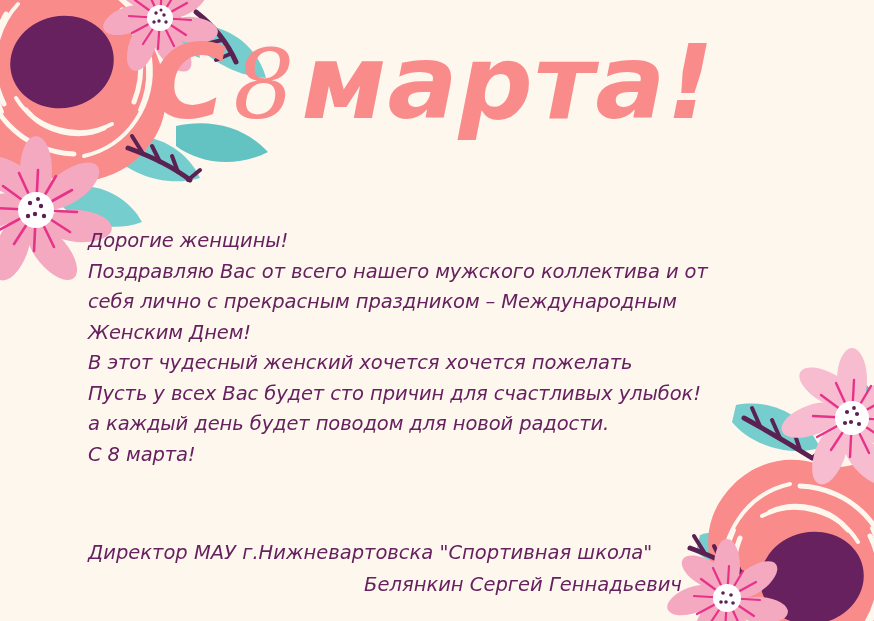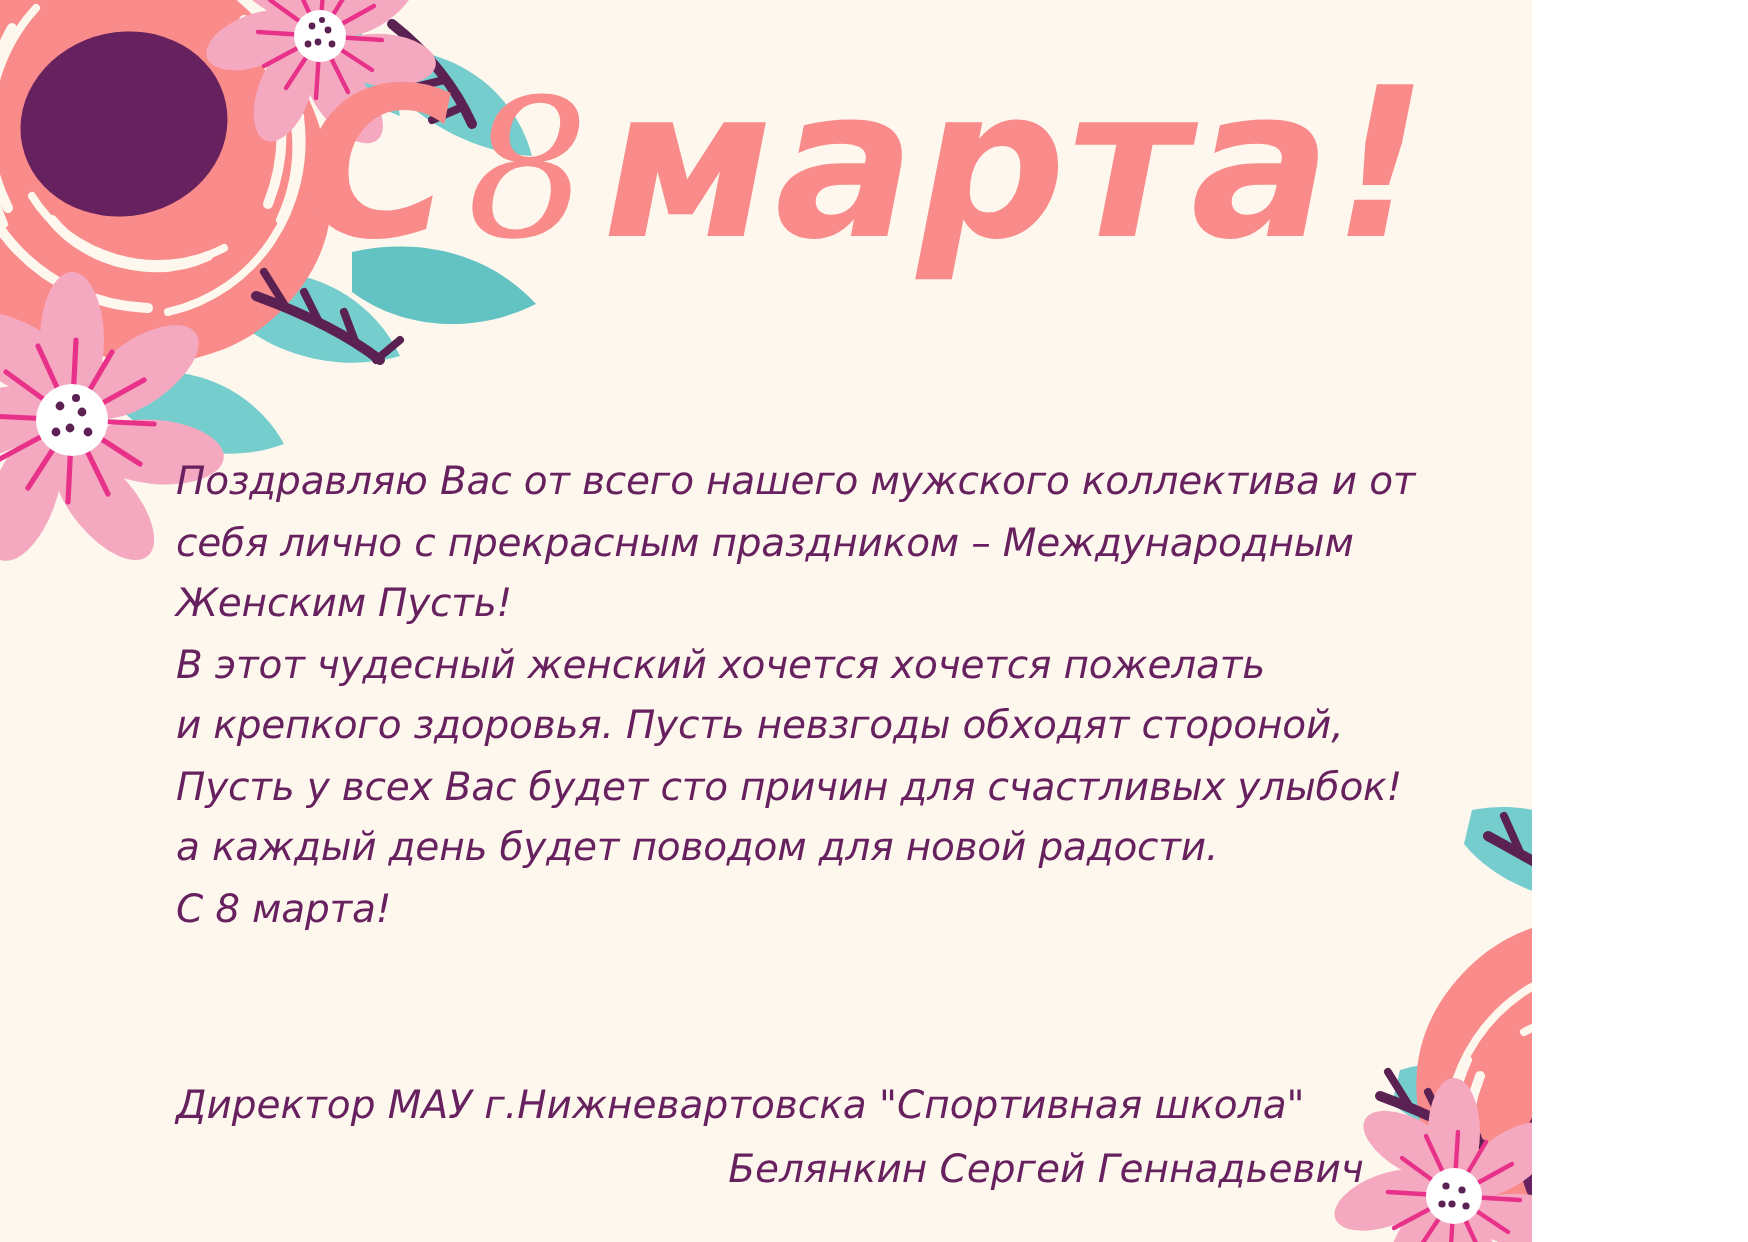--- a/index.html
+++ b/index.html
@@ -4,21 +4,21 @@
 <title>С 8 марта!</title>
 <style>
   html,body{margin:0;padding:0;}
   body{
     width:874px;height:621px;
     font-family:"DejaVu Sans","Liberation Sans",sans-serif;
     overflow:hidden;
   }
   #card{
     position:relative;
-    width:766px;height:621px;
+    width:874px;height:621px;
     background:#FDF7EE;
     overflow:hidden;
   }
   .layer{position:absolute;top:0;left:0;width:874px;height:621px;pointer-events:none;}
 
   
   #headline{
     position:absolute;
     left:150px;top:30px;
     width:730px;
@@ -299,25 +299,25 @@
         <circle cx="-6" cy="4" r="1.8"></circle>
       </g>
     </g>
   </svg>
 
   <div id="headline">
     <span>С</span><span class="num8">8</span><span>марта!</span>
   </div>
 
   <div id="body-text">
+    <div class="line">Дорогие женщины!</div>
     <div class="line">Поздравляю Вас от всего нашего мужского коллектива и от</div>
     <div class="line">себя лично с прекрасным праздником – Международным</div>
-    <div class="line">Женским Пусть!</div>
+    <div class="line">Женским Днем!</div>
     <div class="line">В этот чудесный женский хочется хочется пожелать</div>
-    <div class="line">и крепкого здоровья. Пусть невзгоды обходят стороной,</div>
     <div class="line">Пусть у всех Вас будет сто причин для счастливых улыбок!</div>
     <div class="line">а каждый день будет поводом для новой радости.</div>
     <div class="line">С 8 марта!</div>
   </div>
 
   <div id="signature">
     <div class="sline">Директор МАУ г.Нижневартовска "Спортивная школа"</div>
     <div class="sline indent">Белянкин Сергей Геннадьевич</div>
   </div>
 

